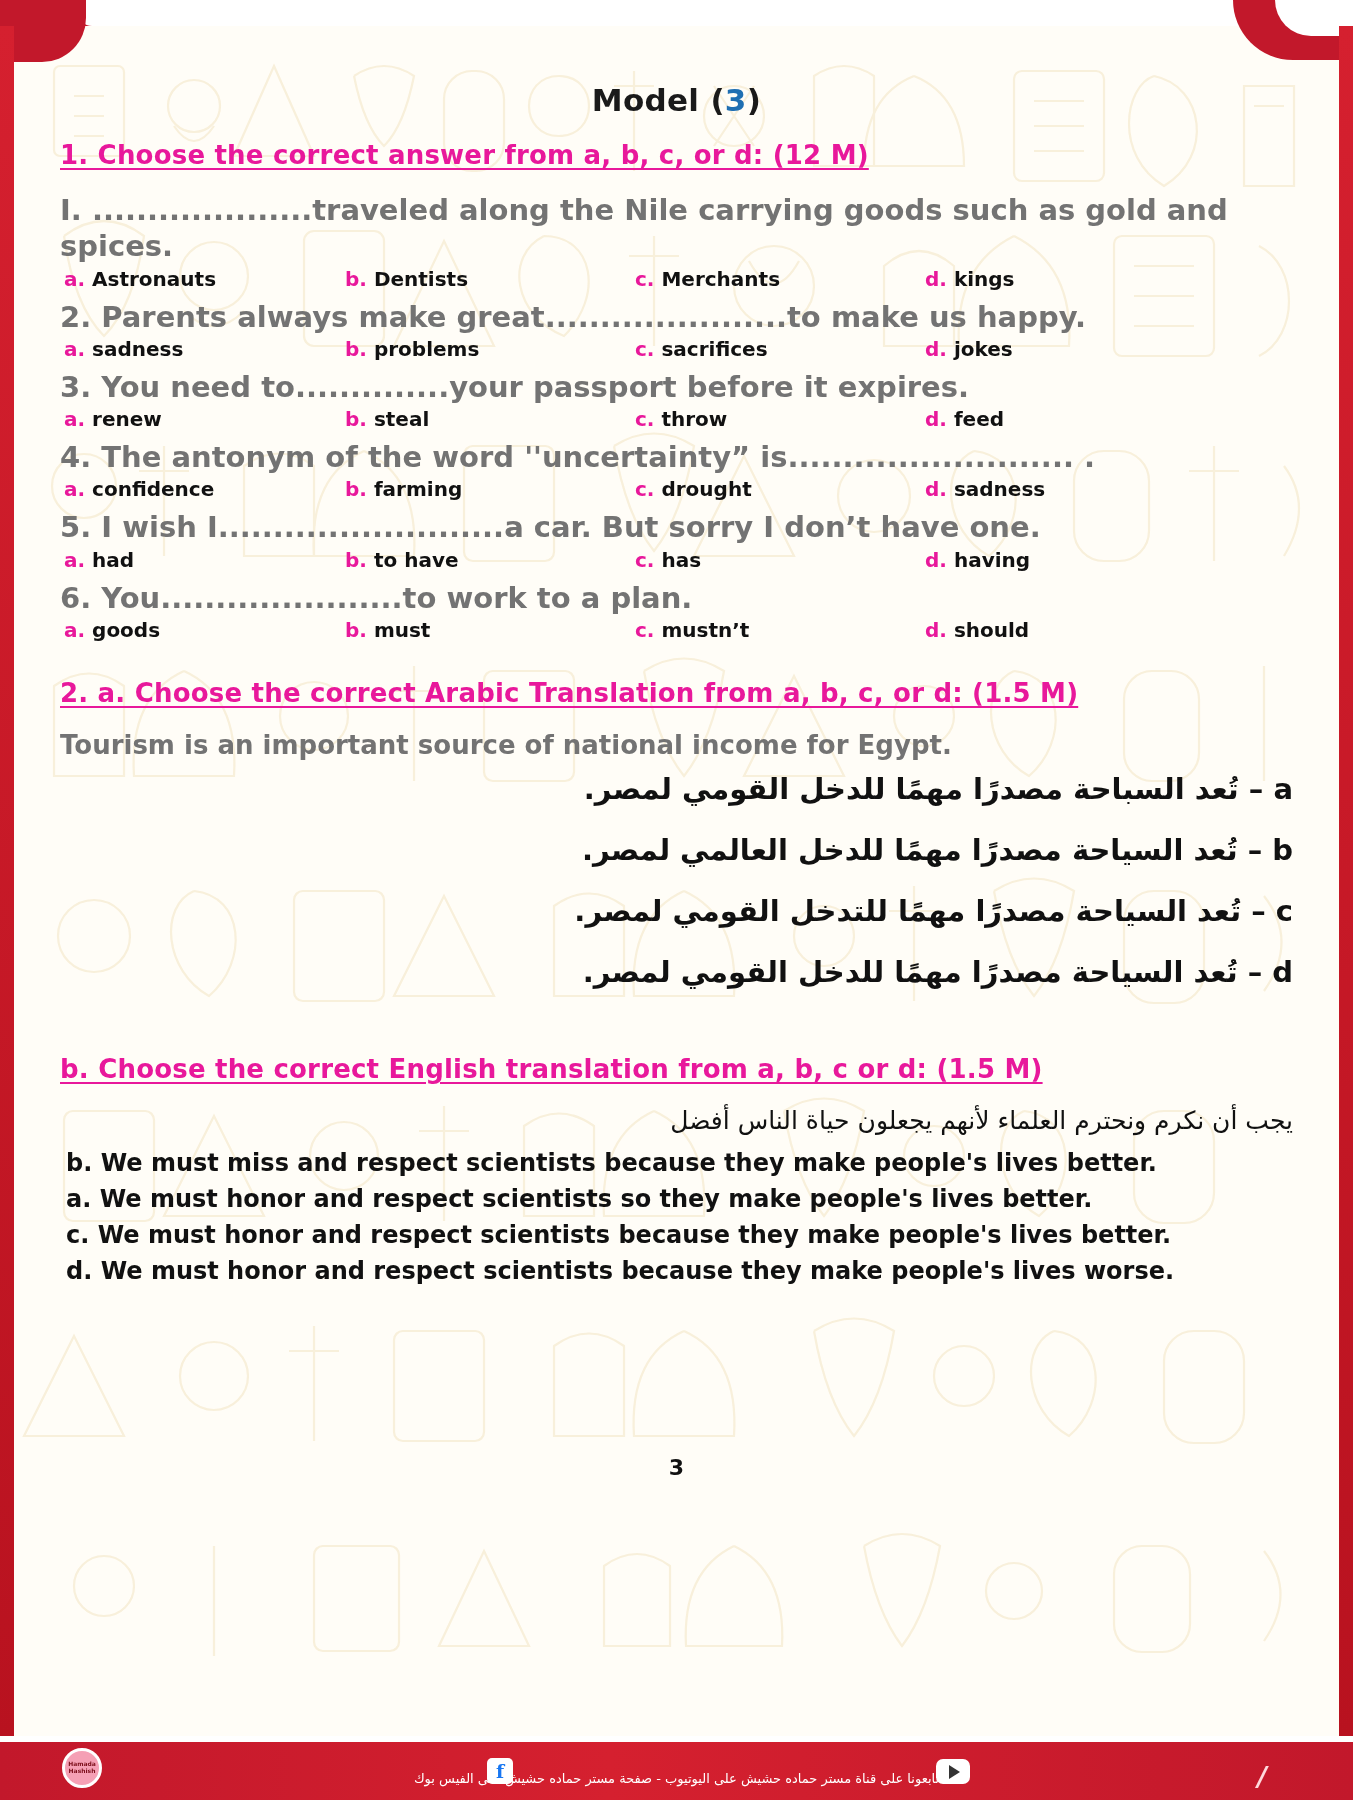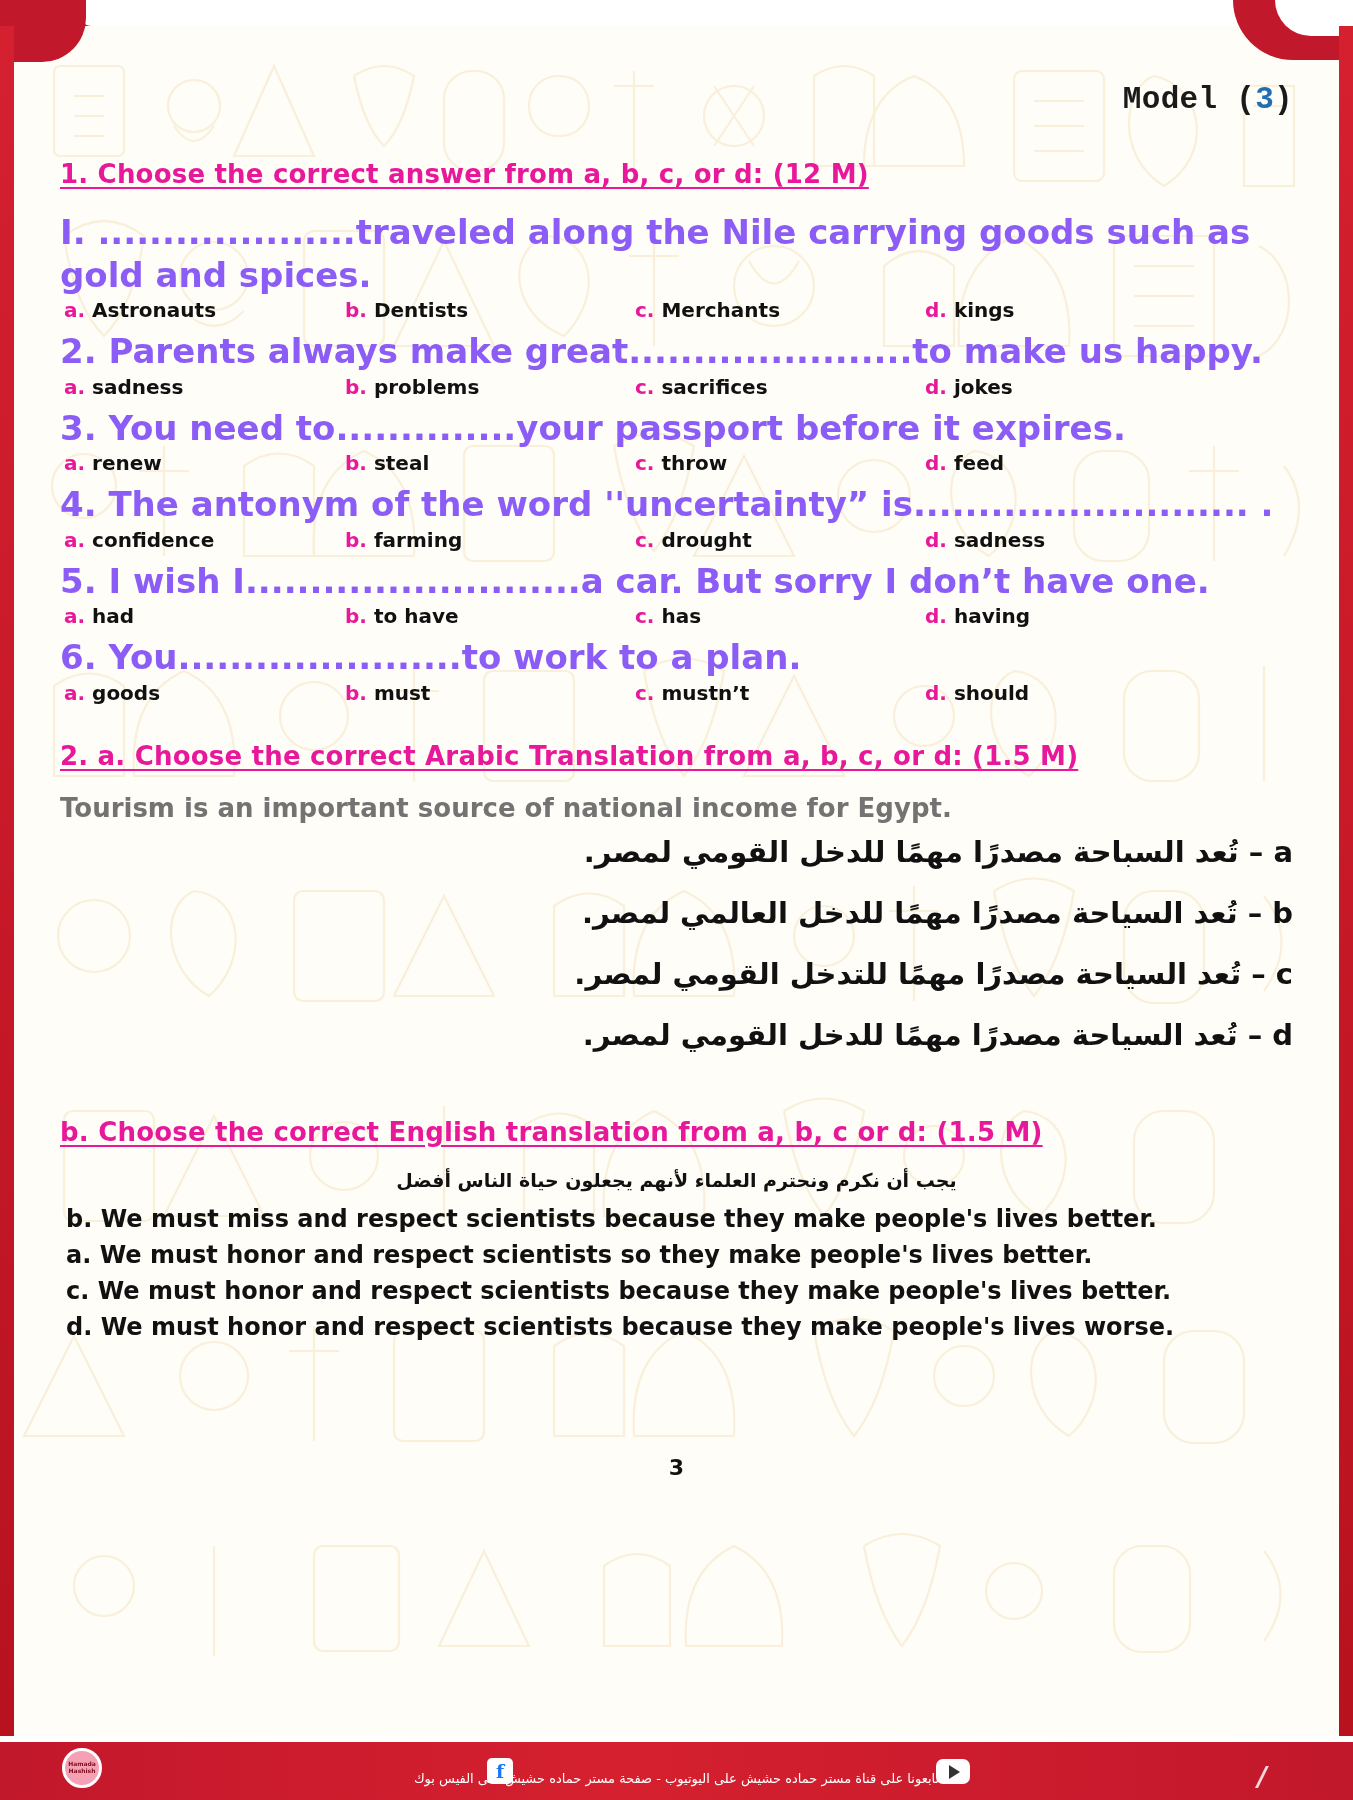--- a/index.html
+++ b/index.html
@@ -139,43 +139,42 @@
     overflow: hidden;
   }
 
   
   .content {
     position: absolute;
     left: 60px; right: 60px; top: 60px;
     z-index: 5;
   }
   .doc-title {
-    text-align: right;
+    text-align: center;
     font-size: 31px;
     font-weight: bold;
     color: #1a1a1a;
-    margin: 22px 0 42px 0;
+    margin: 22px 0 22px 0;
     letter-spacing: 0.3px;
-    font-family: Liberation Mono, monospace;
   }
   .doc-title .num { color: #1f6fb2; }
 
   .section-head {
     color: #e8189b;
     font-weight: bold;
     font-size: 26px;
     text-decoration: underline;
     text-underline-offset: 4px;
     margin: 0 0 22px 0;
     letter-spacing: 0.2px;
   }
   .stem {
-    font-size: 34px;
-    font-weight: bold;
-    color: #8b5cf6;
+    font-size: 29px;
+    font-weight: bold;
+    color: #737373;
     margin: 8px 0 2px 0;
     line-height: 1.25;
   }
   .opts {
     display: flex;
     margin: 0 0 4px 0;
     font-size: 20px;
     font-weight: bold;
     color: #111;
   }
@@ -205,23 +204,23 @@
     color: #111;
     margin: 0 0 22px 0;
     padding-left: 0;
     padding-right: 0;
     line-height: 1.35;
   }
 
   .sec2b { margin-top: 62px; }
   .ar-sentence {
     direction: rtl;
-    text-align: center;
-    font-size: 19px;
-    font-weight: bold;
+    text-align: right;
+    font-size: 25px;
+    font-weight: normal;
     color: #111;
     margin: 10px 0 14px 0;
   }
   .en-opt {
     font-size: 24px;
     font-weight: bold;
     color: #111;
     margin: 0 0 8px 0;
     padding-left: 6px;
   }

